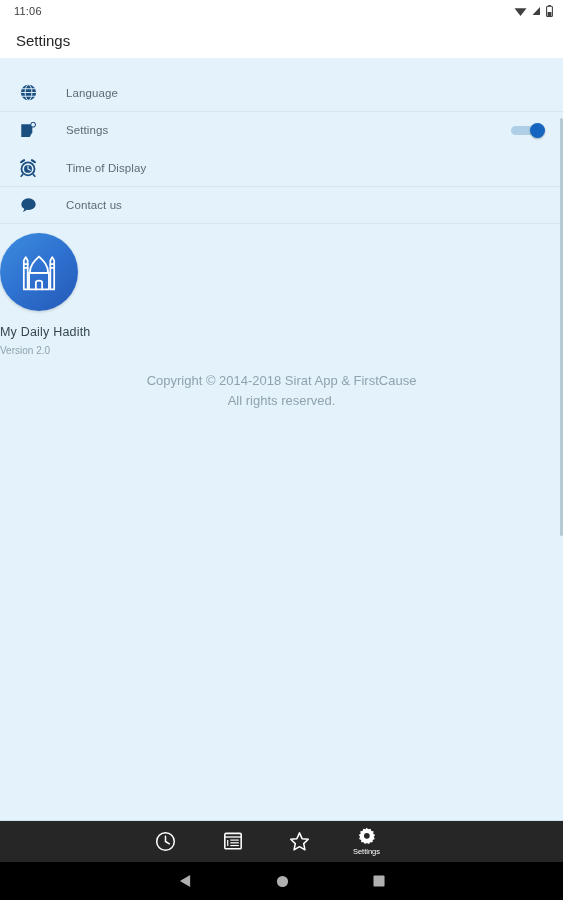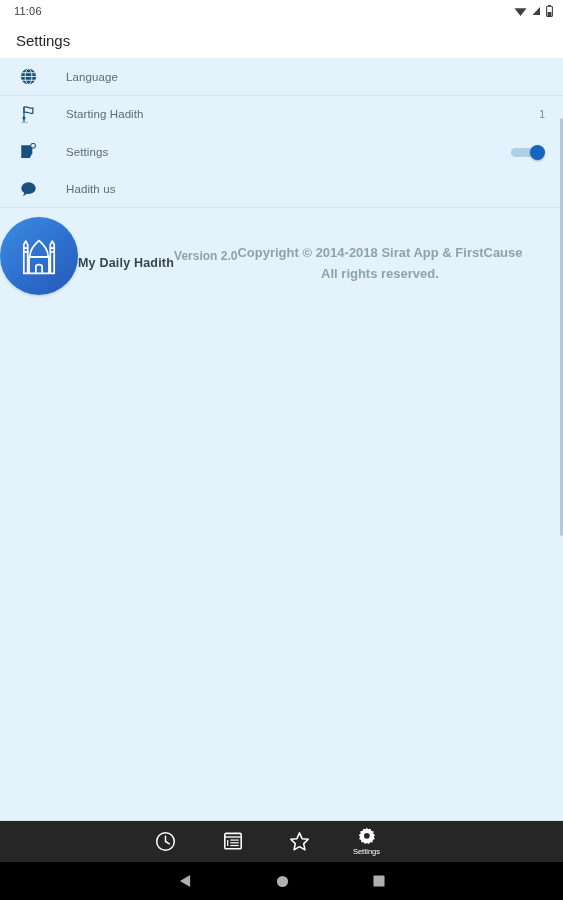--- a/index.html
+++ b/index.html
@@ -45,21 +45,21 @@
     font-size:15px; color:#262626; font-weight:400;
   }
 
   
   .content {
     position:relative;
     flex:1 1 auto;
     background:#e3f2fb;
     overflow:hidden;
   }
-  .settings-list { padding-top:0; }
+  .settings-list { padding-top:16px; }
 
   .row {
     height:37.5px;
     display:flex; align-items:center;
     padding:0 18px 0 14px;
     position:relative;
   }
   .row-sep::after {
     content:"";
     position:absolute; left:0; right:0; bottom:0;
@@ -97,36 +97,37 @@
   .toggle-knob {
     position:absolute; right:0; top:0;
     width:15px; height:15px; border-radius:50%;
     background:#1565c0;
     box-shadow:0 1px 2px rgba(0,0,0,.3);
   }
 
   
   .about {
     margin-top:9px;
-    display:flex; flex-direction:row; align-items:center;font-weight:bold;
+    display:flex; flex-direction:column; 
   }
   .logo {
     width:78px; height:78px; border-radius:50%;
     background:linear-gradient(140deg,#3d8de0 0%,#2f72d0 48%,#2458b8 100%);
     display:flex; align-items:center; justify-content:center;
     box-shadow:0 1px 3px rgba(0,0,0,.18);
   }
   .app-name {
     margin-top:14px;
     font-size:12.5px;
     color:#37474f;
     letter-spacing:.2px;
   }
   .app-version {
-    font-size:12px;
+    margin-top:6px;
+    font-size:10px;
     color:#8fa3ad;
   }
   .copyright {
     margin-top:15px;
     text-align:center;
     font-size:13px;
     color:#8fa3ad;
     line-height:1.55;
   }
 
@@ -218,59 +219,59 @@
               <ellipse cx="10" cy="10" rx="4" ry="9"></ellipse>
               <line x1="1" y1="10" x2="19" y2="10"></line>
               <line x1="2.2" y1="5.6" x2="17.8" y2="5.6"></line>
               <line x1="2.2" y1="14.4" x2="17.8" y2="14.4"></line>
             </g>
           </svg>
         </span>
         <span class="row-label">Language</span>
       </div>
 
-      <div class="row">
-        <span class="row-icon">
-          <svg width="17" height="19" viewBox="0 0 18 20">
-            <path d="M4.2 2 L4.2 18.6" stroke="#1b4f80" stroke-width="1.3" fill="none"></path>
-            <path d="M4.2 2.2 C8 1.2 10.5 4.2 13.6 3.2 L13.6 8.6 C10.5 9.6 8 6.6 4.2 7.6 Z" fill="none" stroke="#1b4f80" stroke-width="1.3"></path>
-            <circle cx="4.2" cy="13.6" r="1.6" fill="#1b4f80"></circle>
-            <path d="M1.2 18.6 L8.4 18.6" stroke="#9dbcd2" stroke-width="1.1"></path>
-          </svg>
-        </span>
-        <span class="row-label">Starting Hadith</span>
-        <span class="row-value">1</span>
-      </div>
 
       <div class="row">
         <span class="row-icon">
           <svg width="17" height="17" viewBox="0 0 20 20">
             <path d="M1.5 2.5 L14.5 2.5 L14.5 12 L11.5 17.5 L1.5 17.5 Z" fill="#1b4f80"></path>
             <circle cx="15.4" cy="3.2" r="2.8" fill="#e3f2fb" stroke="#1b4f80" stroke-width="1.2"></circle>
           </svg>
         </span>
         <span class="row-label">Settings</span>
         <span class="toggle">
           <span class="toggle-track"></span>
           <span class="toggle-knob"></span>
         </span>
       </div>
 
+      <div class="row row-sep">
+        <span class="row-icon">
+          <svg width="18" height="18" viewBox="0 0 20 20">
+            <path d="M2.4 3.4 L5.6 1.4 M17.6 3.4 L14.4 1.4" stroke="#1b4f80" stroke-width="2.4" stroke-linecap="round"></path>
+            <circle cx="10" cy="11" r="7.2" fill="none" stroke="#1b4f80" stroke-width="2"></circle>
+            <circle cx="10" cy="11" r="4.4" fill="#1b4f80"></circle>
+            <path d="M10 11 L10 7.6 M10 11 L12.6 12.4" stroke="#e3f2fb" stroke-width="1.2" stroke-linecap="round"></path>
+            <path d="M4 17.4 L2.4 19.2 M16 17.4 L17.6 19.2" stroke="#1b4f80" stroke-width="1.8" stroke-linecap="round"></path>
+          </svg>
+        </span>
+        <span class="row-label">Time of Display</span>
+      </div>
 
 
 
 
       <div class="row row-sep">
         <span class="row-icon">
           <svg width="17" height="16" viewBox="0 0 20 18">
             <ellipse cx="10" cy="8" rx="8.4" ry="6.9" fill="#1b4f80"></ellipse>
             <path d="M5.6 12.6 L3.4 17.4 L9.4 13.8 Z" fill="#1b4f80"></path>
           </svg>
         </span>
-        <span class="row-label">Hadith us</span>
+        <span class="row-label">Contact us</span>
       </div>
 
     </div>
 
     <div class="about">
       <div class="logo">
         <svg width="48" height="46" viewBox="0 0 52 50">
           <g fill="none" stroke="#ffffff" stroke-width="1.9" stroke-linejoin="round" stroke-linecap="round">
 
             <path d="M9.5 12.5 L11.6 8.8 L13.7 12.5 L13.7 44 L9.5 44 Z"></path>

